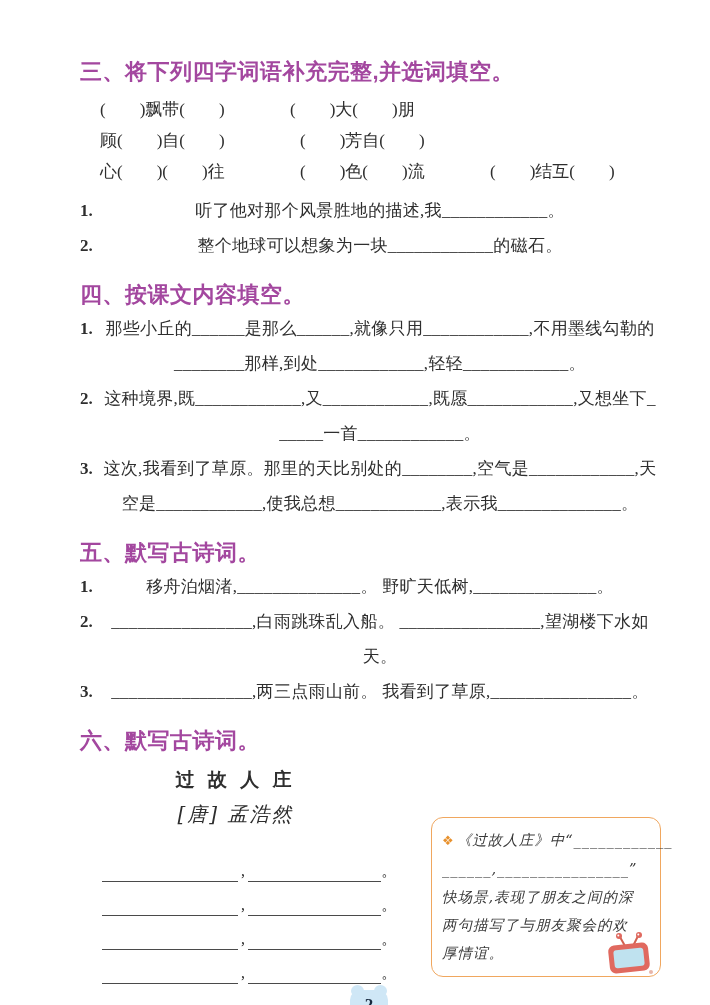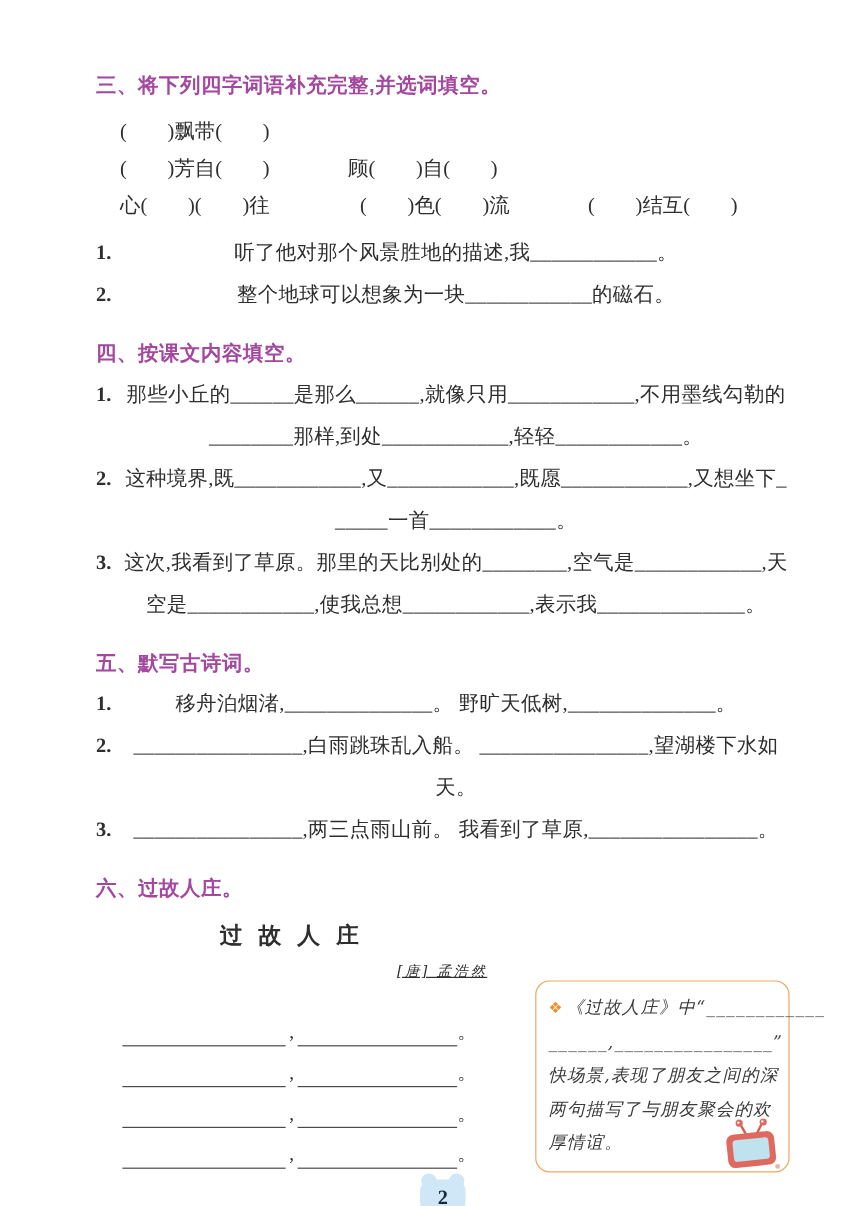--- a/index.html
+++ b/index.html
@@ -10,21 +10,21 @@
     padding:60px 52px 0 80px;
     background:#ffffff;
     font-family:"Liberation Serif","DejaVu Serif",serif;
     color:#2e2e2e;
     font-size:17px;
     overflow:hidden;
   }
   .sec-title{
     font-family:"Liberation Sans","DejaVu Sans",sans-serif;
     font-weight:bold;
-    font-size:17px;
+    font-size:22px;
     color:#a3479f;
     letter-spacing:.5px;
     line-height:24px;
   }
   
   .grid{margin:10px 0 6px 20px;}
   .grid-row{display:flex;line-height:31px;white-space:nowrap;}
   .grid-cell{display:inline-block;}
   .grid-cell.c1{width:200px;}
   .grid-cell.c2{width:190px;}
@@ -36,35 +36,34 @@
   .gap-lg{margin-top:20px;}
   
   .bottom{display:flex;margin-top:6px;gap:32px;}
   .poem-col{width:335px;}
   .poem-title{
     text-align:center;font-weight:bold;font-size:19px;
     letter-spacing:4px;margin-top:8px;
     font-family:"Liberation Sans","DejaVu Sans",sans-serif;
   }
   .poem-author{
-    text-align:right;font-size:12px;margin-top:8px;
+    text-align:center;font-size:20px;margin-top:8px;
     font-style:italic;letter-spacing:2px;
     font-family:"DejaVu Serif",serif;
-    text-decoration:underline;
   }
   .poem-lines{margin-top:20px;}
   .poem-row{display:flex;align-items:flex-end;height:34px;}
   .pblank{display:inline-block;height:20px;border-bottom:1.5px solid #4a4a4a;}
   .pblank.left{width:136px;margin-left:22px;}
   .pblank.right{width:133px;}
   .ppunct{width:10px;text-align:center;font-size:16px;line-height:22px;}
   
   .note-box{
     position:relative;
-    width:212px;
+    width:230px;
     margin-left:8px;
     margin-top:58px;
     border:1.5px solid #f0a75f;
     border-radius:12px;
     padding:8px 10px 6px 10px;
     box-sizing:border-box;
     height:160px;
     background:#ffffff;
   }
   .note-line{
@@ -102,24 +101,25 @@
 </head>
 <body>
 
 <div class="page">
 
   <div class="sec-title">三、将下列四字词语补充完整,并选词填空。</div>
 
   <div class="grid">
     <div class="grid-row">
       <span class="grid-cell c2">(　　)飘带(　　)</span>
+      <span class="grid-cell c3">(　　)大(　　)朋</span>
     </div>
     <div class="grid-row">
+      <span class="grid-cell c1">顾(　　)自(　　)</span>
       <span class="grid-cell c2">(　　)芳自(　　)</span>
-      <span class="grid-cell c1">顾(　　)自(　　)</span>
     </div>
     <div class="grid-row">
       <span class="grid-cell c1">心(　　)(　　)往</span>
       <span class="grid-cell c2">(　　)色(　　)流</span>
       <span class="grid-cell c3">(　　)结互(　　)</span>
     </div>
   </div>
 
   <div class="qblock">
     <div class="q">
@@ -159,21 +159,21 @@
     <div class="q">
       <span class="qnum">2.</span>
       <span class="qtext">________________,白雨跳珠乱入船。 ________________,望湖楼下水如天。</span>
     </div>
     <div class="q">
       <span class="qnum">3.</span>
       <span class="qtext">________________,两三点雨山前。 我看到了草原,________________。</span>
     </div>
   </div>
 
-  <div class="sec-title gap-lg">六、过故人庄。</div>
+  <div class="sec-title gap-lg">六、默写古诗词。</div>
 
   <div class="bottom">
     <div class="poem-col">
       <div class="poem-title">过 故 人 庄</div>
       <div class="poem-author">[唐] 孟浩然</div>
       <div class="poem-lines">
         <div class="poem-row">
           <span class="pblank left"></span>
           <span class="ppunct">,</span>
           <span class="pblank right"></span>

